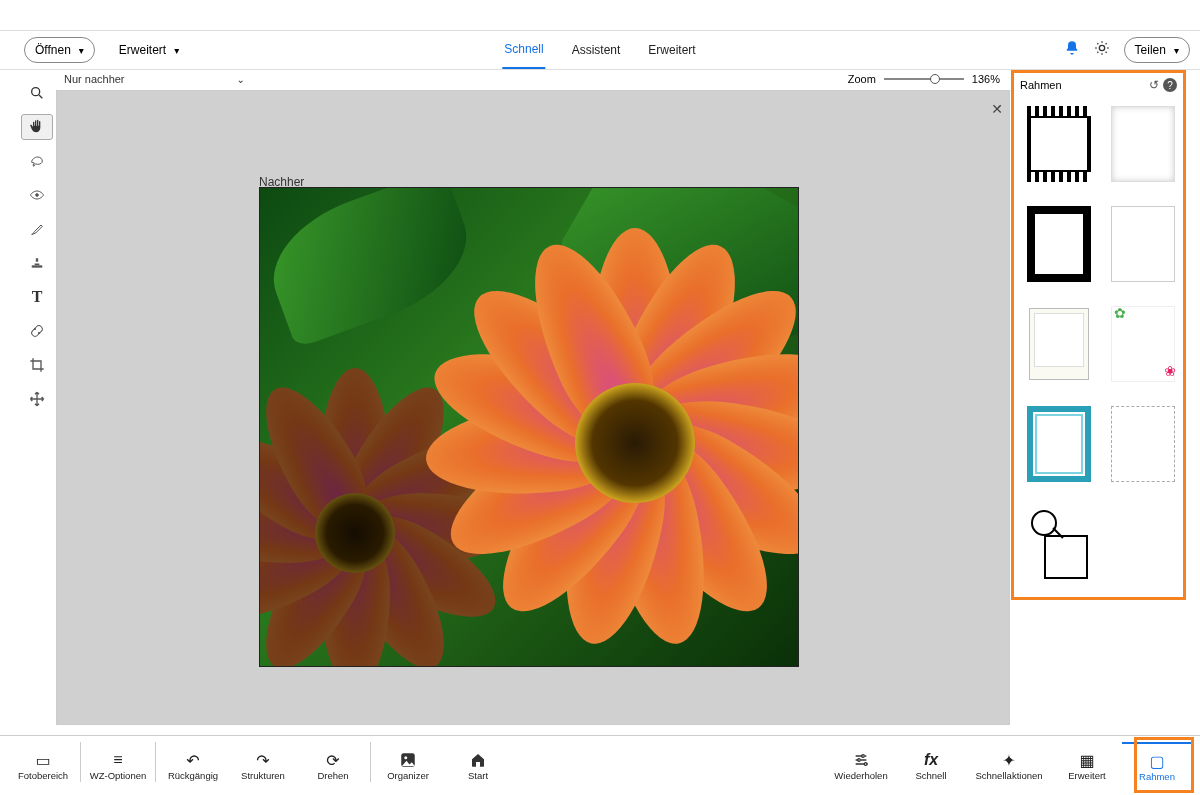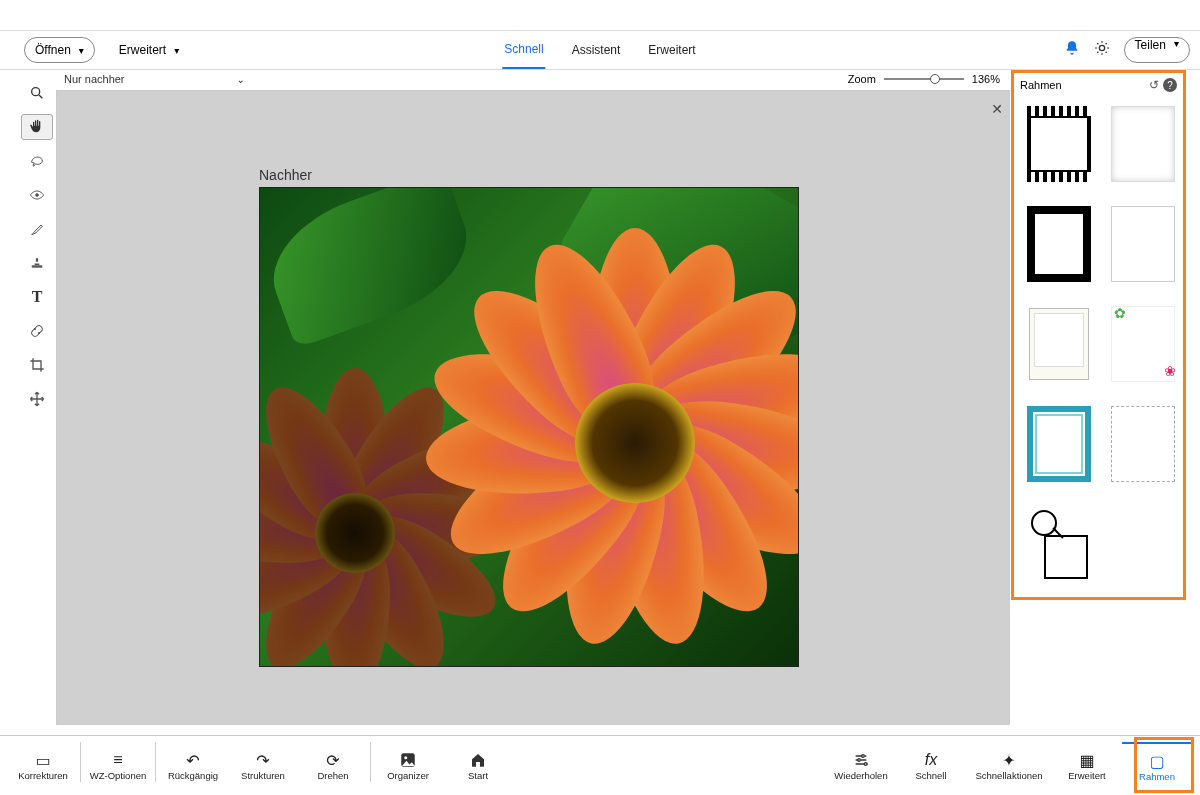--- a/index.html
+++ b/index.html
@@ -9,40 +9,40 @@
   .topbar { position: absolute; top: 30px; left: 0; right: 0; height: 40px; border-top: 1px solid #ddd; border-bottom: 1px solid #ddd; display: flex; align-items: center; padding: 0 10px; }
   .open-btn { display: inline-flex; align-items: center; border: 1px solid #888; border-radius: 14px; height: 26px; padding: 0 10px; font-size: 12px; cursor: pointer; margin-left: 14px;}
   .open-btn .caret { margin-left: 8px; font-size: 10px;}
   .erstellen { margin-left: 24px; font-size: 12px; cursor: pointer; display: inline-flex; align-items: center; }
   .erstellen .caret { margin-left: 8px; font-size: 10px;}
   .tabs { position: absolute; left: 50%; transform: translateX(-50%); display: flex; gap: 24px; height: 100%; align-items: center; }
   .tab { font-size: 12px; color: #222; padding: 0 2px; height: 100%; display: flex; align-items: center; cursor: pointer; }
   .tab.active { color: #1473e6; border-bottom: 2px solid #1473e6; }
   .topright { margin-left: auto; display: flex; align-items: center; gap: 14px; }
   .bell { color: #1473e6; }
-  .teilen-btn { display: inline-flex; align-items: flex-start; border: 1px solid #888; border-radius: 14px; height: 26px; padding: 0 10px; font-size: 12px; cursor: pointer;}
+  .teilen-btn { display: inline-flex; align-items: center; border: 1px solid #888; border-radius: 14px; height: 26px; padding: 0 10px; font-size: 12px; cursor: pointer;}
   .teilen-btn .caret { margin-left: 8px; font-size: 10px; }
 
   
   .infobar { position: absolute; top: 70px; left: 56px; right: 190px; height: 18px; display: flex; align-items: center; font-size: 11px; color: #333; padding-left: 8px;}
   .infobar .chev { margin-left: 112px; font-size:10px;}
   .zoom-area { position: absolute; right: 200px; top: 73px; display: flex; align-items: center; font-size: 11px;}
   .zoom-track { width: 80px; height: 2px; background: #888; margin: 0 8px; position: relative;}
   .zoom-thumb { width: 10px; height: 10px; border-radius: 50%; background: #fff; border: 1px solid #555; position: absolute; top: -4px; left: 46px; }
   .zoom-pct { font-size: 11px;}
 
   
   .toolstrip { position: absolute; left: 18px; top: 80px; width: 38px; display: flex; flex-direction: column; align-items: center; gap: 8px;}
   .tool { width: 32px; height: 26px; display: flex; align-items: center; justify-content: center; cursor: pointer; font-size: 16px; color: #333;}
   .tool.selected { border: 1px solid #aaa; border-radius: 3px; background: #f0f0f0;}
 
   
   .canvas-wrap { position: absolute; left: 56px; top: 90px; right: 190px; bottom: 70px; background: #d0d0d0; border: 1px solid #ccc;}
   .closex { position: absolute; right: 6px; top: 10px; font-size: 14px; color: #444; cursor: pointer;}
-  .nachher-label { position: absolute; left: 202px; top: 76px; font-size: 14px; color:#333;}
+  .nachher-label { position: absolute; left: 202px; top: 84px; font-size: 12px; color:#333;}
   .image { position: absolute; left: 202px; top: 96px; width: 540px; height: 480px; border: 1px solid #222; overflow: hidden; background:#0a3a0c;}
   
   .petal { position: absolute; border-radius: 50% 50% 50% 50% / 60% 60% 40% 40%; background: radial-gradient(ellipse at 50% 100%, #d23fa2 0%, #e96f2a 55%, #f2a24a 100%);}
   .flower2 { position:absolute; left:-60px; top:180px; width:320px; height:320px;}
   .flower1 { position:absolute; left:160px; top:40px; width:420px; height:420px;}
   .center { position:absolute; border-radius:50%; background: radial-gradient(circle,#2a1a05 0%, #523500 50%, #caa21e 70%, #7a5200 80%);}
   .leafbg { position:absolute; inset:0; background: linear-gradient(135deg,#0d4a12 0%, #2a7a1e 40%, #0a3008 100%);}
   .leafshape{position:absolute;background:linear-gradient(120deg,#3a9a2a,#0d4a12);border-radius:50% 10% 50% 10%;}
 
   
@@ -271,21 +271,21 @@
           <div class="sq"></div>
         </div>
       </div>
   </div>
 </div>
 
 <div class="bottombar">
   <div class="bbgroup">
     <div class="bb">
         <span class="ic">▭</span>
-        <span>Korrekturen</span>
+        <span>Fotobereich</span>
       </div>
     <div class="sep"></div>
     <div class="bb">
         <span class="ic">≡</span>
         <span>WZ-Optionen</span>
       </div>
     <div class="sep"></div>
     <div class="bb">
         <span class="ic">↶</span>
         <span>Rückgängig</span>
@@ -324,21 +324,21 @@
           <svg width="16" height="16" viewBox="0 0 24 24" fill="none" stroke="#333" stroke-width="2">
             <path d="M4 6h10M18 6h2M4 12h4M12 12h8M4 18h14M22 18h-1"></path>
             <circle cx="15" cy="6" r="2"></circle>
             <circle cx="9" cy="12" r="2"></circle>
             <circle cx="19" cy="18" r="2"></circle>
           </svg>
         </span>
         <span>Wiederholen</span>
       </div>
     <div class="bb">
-        <span class="ic" style="font-style:italic;font-weight:400;">fx</span>
+        <span class="ic" style="font-style:italic;font-weight:700;">fx</span>
         <span>Schnell</span>
       </div>
     <div class="bb" style="width:86px;">
         <span class="ic">✦</span>
         <span>Schnellaktionen</span>
       </div>
     <div class="bb">
         <span class="ic">▦</span>
         <span>Erweitert</span>
       </div>

